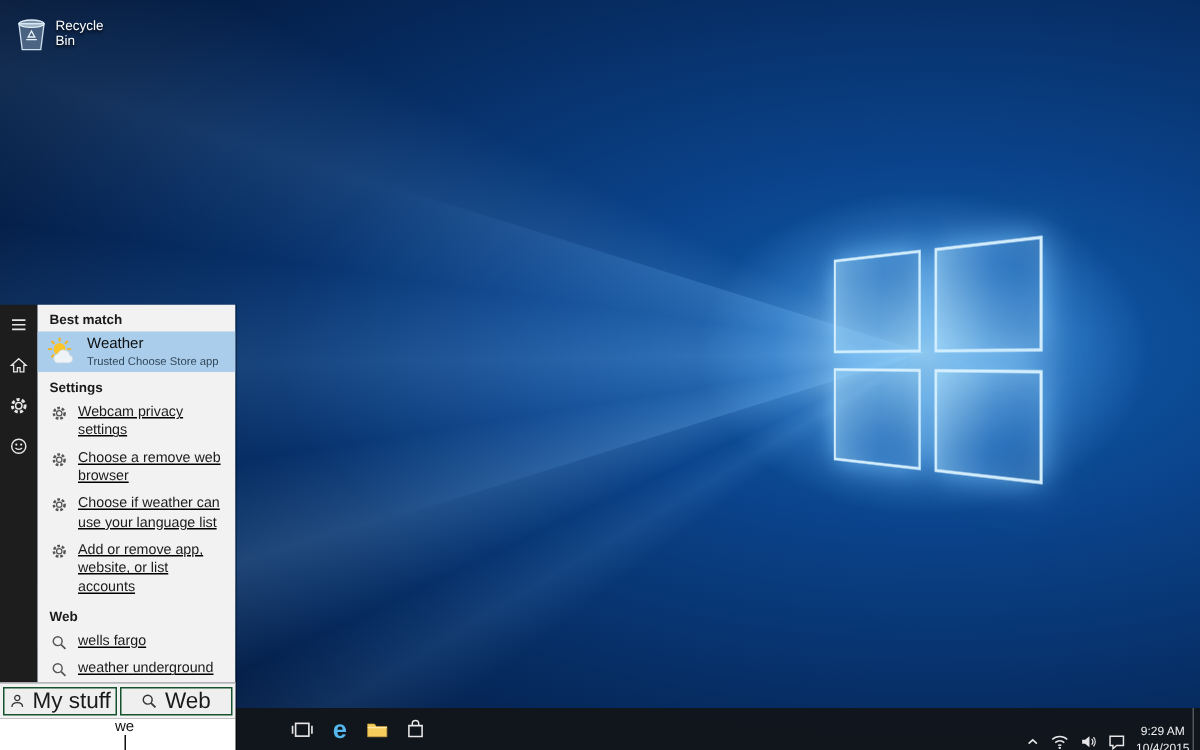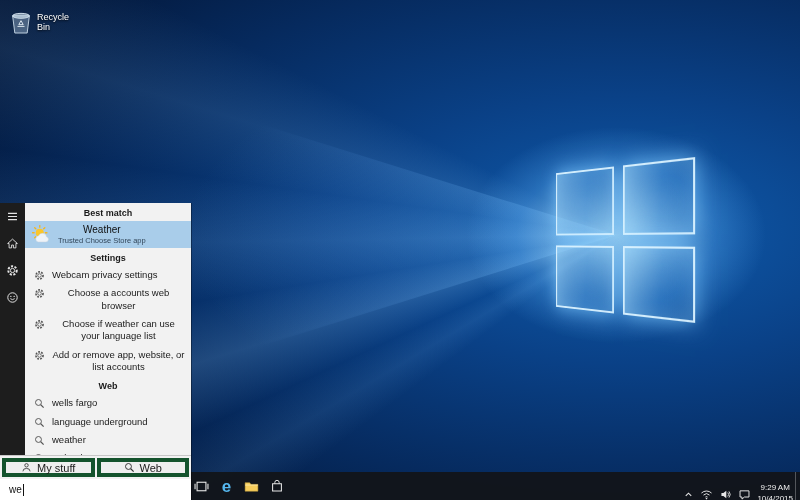--- a/index.html
+++ b/index.html
@@ -46,35 +46,35 @@
   
   .taskbar { position:absolute; left:0; bottom:0; width:800px; height:28px; background:rgba(18,21,26,.96); z-index:20; }
   .tb-icons { position:absolute; left:189px; top:0; height:28px; display:flex; }
   .tb-btn { width:25px; height:28px; display:flex; align-items:center; justify-content:center; }
   .edge-e { font-size:17px; font-weight:bold; color:#56b8f0; line-height:1; }
   .tray { position:absolute; right:7px; top:0; height:44px; display:flex; align-items:center; gap:6px; }
   .clock { font-size:8px; color:#f0f0f0; text-align:center; line-height:1.35; }
   .show-desktop { position:absolute; right:0; top:0; width:5px; height:28px; border-left:1px solid rgba(255,255,255,.28); }
 
   
-  .panel { position:absolute; left:0; top:203px; bottom:0; width:192px; z-index:30; display:flex; flex-direction:column; border-right:1px solid rgba(0,0,0,.35);text-align:center; }
+  .panel { position:absolute; left:0; top:203px; bottom:0; width:158px; z-index:30; display:flex; flex-direction:column; border-right:1px solid rgba(0,0,0,.35); }
   .panel-main { flex:1; display:flex; overflow:hidden; }
   .rail { width:25px; background:#1d1d1d; display:flex; flex-direction:column; align-items:center; padding-top:4px; gap:9px; }
   .rail-btn { width:20px; height:18px; display:flex; align-items:center; justify-content:center; }
   .content { flex:1; background:#f2f2f2; display:flex; flex-direction:column; overflow:hidden; }
   .sec-header { font-size:9px; font-weight:bold; color:#1a1a1a; padding:5px 8px 3px 8px; }
   .best-row { display:flex; align-items:center; gap:6px; padding:3px 6px; height:29px; }
   .best-title { font-size:10px; color:#0e0e0e; line-height:1.2; }
   .best-sub { font-size:7.5px; color:#33475a; line-height:1.2; }
-  .row { display:flex; align-items:flex-start; gap:6px; padding:3px 6px 3px 9px; }
+  .row { display:flex; align-items:flex-start; gap:6px; padding:3px 6px 3px 9px;text-decoration:underline; }
   .row .ic { flex:0 0 12px; margin-top:1px; display:flex; }
   .row .lbl { font-size:9.5px; color:#1a1a1a; line-height:1.3; }
   .footer { height:24px; display:flex; background:#f2f2f2; border-top:1px solid #c7c7c7; padding:2px; gap:2px; }
-  .foot-btn { flex:1; display:flex; align-items:center; justify-content:center; gap:5px; border:4px solid #14532d; background:#efefef; font-size:11px; color:#1a1a1a; }
-  .search-box { height:21px; background:#fff; display:flex; align-items:center; padding-left:9px; }
+  .foot-btn { flex:1; display:flex; align-items:center; justify-content:center; gap:5px; border:1px solid #14532d; background:#efefef; font-size:15px; color:#1a1a1a; }
+  .search-box { height:21px; background:#fff; display:flex; align-items:center; padding-left:9px;flex-direction:column; }
   .search-box .txt { font-size:10px; color:#111; }
   .caret { display:inline-block; width:1px; height:12px; background:#111; margin-left:1px; animation:blink 1s steps(1) infinite; }
   @keyframes blink { 50% { opacity:0; } }
 
   svg { display:block; }
 </style>
 </head>
 <body>
 
 <div id="screen">
@@ -228,21 +228,21 @@
             </span>
           <span class="lbl">Webcam privacy settings</span>
         </div>
         <div class="row">
           <span class="ic">
               <svg viewBox="0 0 16 16" width="11" height="11">
                 <circle cx="8" cy="8" r="5.2" fill="none" stroke="#555" stroke-width="2.4" stroke-dasharray="2.6 1.8"></circle>
                 <circle cx="8" cy="8" r="2.6" fill="none" stroke="#555" stroke-width="1.2"></circle>
               </svg>
             </span>
-          <span class="lbl">Choose a accounts web browser</span>
+          <span class="lbl">Choose a remove web browser</span>
         </div>
         <div class="row">
           <span class="ic">
               <svg viewBox="0 0 16 16" width="11" height="11">
                 <circle cx="8" cy="8" r="5.2" fill="none" stroke="#555" stroke-width="2.4" stroke-dasharray="2.6 1.8"></circle>
                 <circle cx="8" cy="8" r="2.6" fill="none" stroke="#555" stroke-width="1.2"></circle>
               </svg>
             </span>
           <span class="lbl">Choose if weather can use your language list</span>
         </div>
@@ -267,21 +267,21 @@
             </span>
           <span class="lbl">wells fargo</span>
         </div>
         <div class="row">
           <span class="ic">
               <svg viewBox="0 0 16 16" width="11" height="11">
                 <circle cx="6.5" cy="6.5" r="4.3" fill="none" stroke="#555" stroke-width="1.4"></circle>
                 <line x1="9.8" y1="9.8" x2="14" y2="14" stroke="#555" stroke-width="1.7"></line>
               </svg>
             </span>
-          <span class="lbl">language underground</span>
+          <span class="lbl">weather underground</span>
         </div>
         <div class="row">
           <span class="ic">
               <svg viewBox="0 0 16 16" width="11" height="11">
                 <circle cx="6.5" cy="6.5" r="4.3" fill="none" stroke="#555" stroke-width="1.4"></circle>
                 <line x1="9.8" y1="9.8" x2="14" y2="14" stroke="#555" stroke-width="1.7"></line>
               </svg>
             </span>
           <span class="lbl">weather</span>
         </div>

